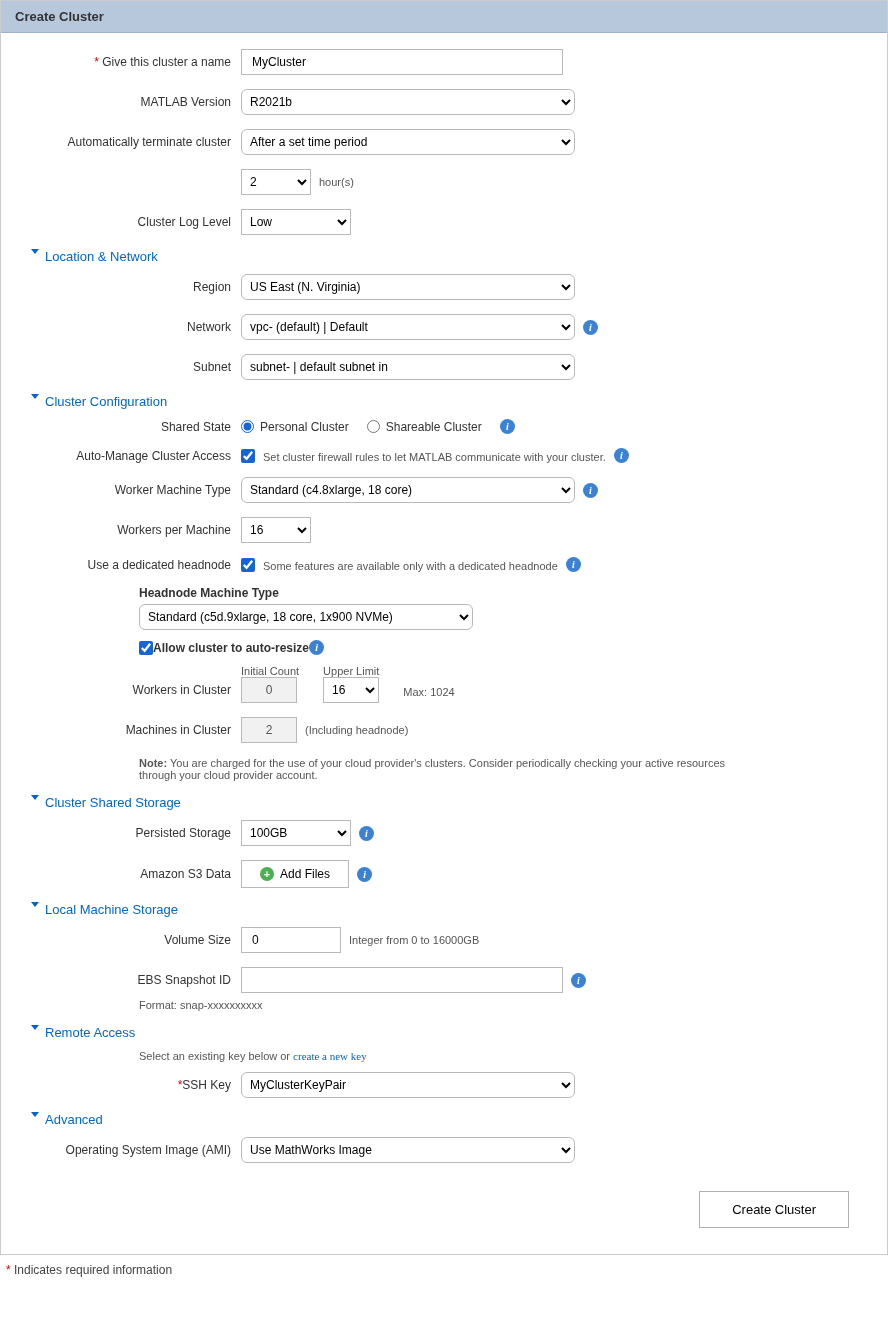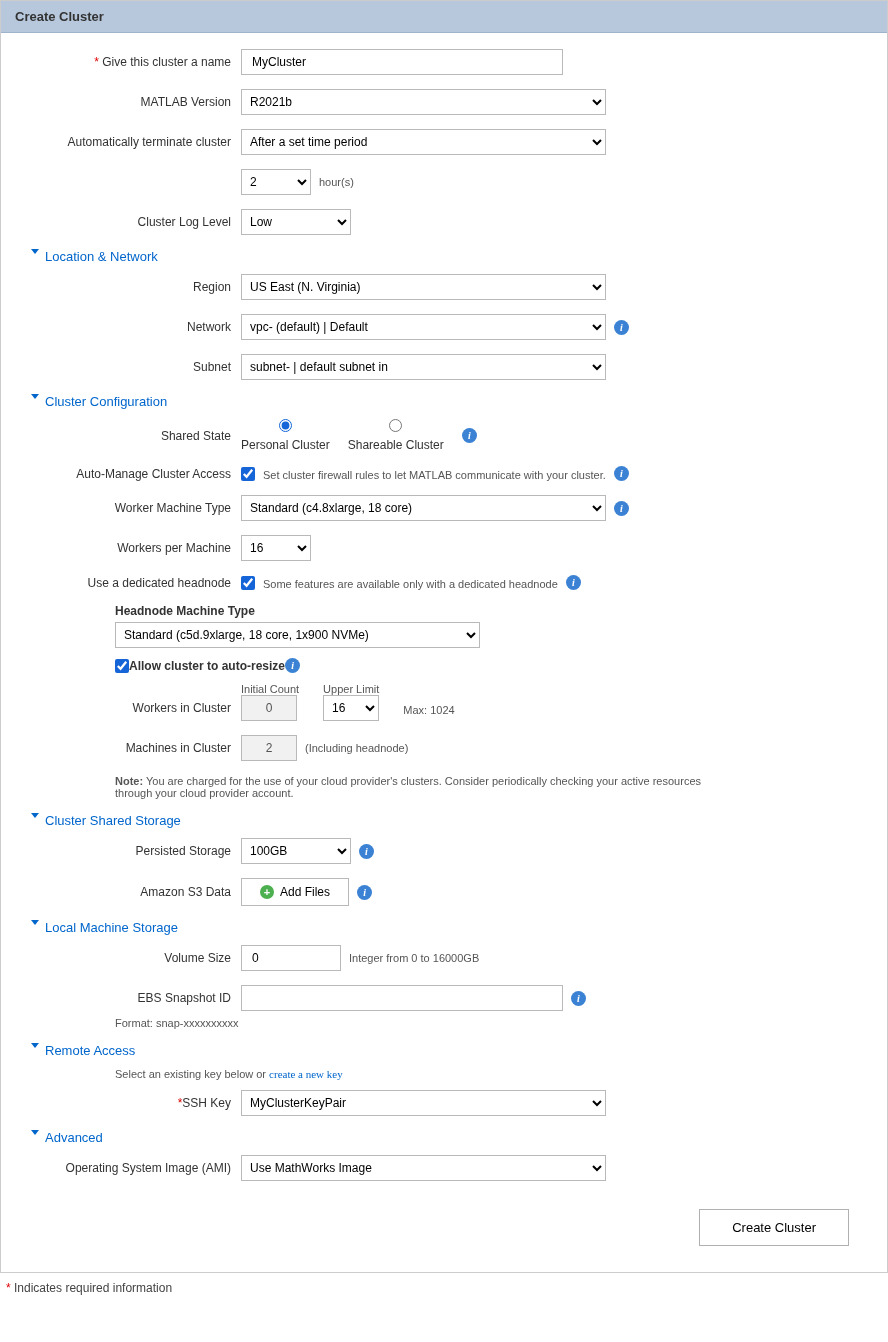--- a/index.html
+++ b/index.html
@@ -8,41 +8,41 @@
 .header { background: #b7c8dc; padding: 8px 14px; font-weight: bold; font-size: 13px; color: #333; border-bottom: 1px solid #9fb3cc; }
 .form-area { padding: 16px 20px 8px 20px; }
 .row { display: flex; align-items: center; margin-bottom: 14px; }
 .row-top { align-items: flex-start; }
 .lbl { width: 220px; text-align: right; padding-right: 10px; font-size: 12px; }
 .req { color: #d00; }
 .val { flex: 1; display: flex; align-items: center; gap: 8px; }
 input[type=text], input[type=number] { border: 1px solid #b9b9b9; padding: 4px 10px; font-size: 12px; height: 26px; }
 .txt-wide { width: 322px; }
 select { border: 1px solid #b9b9b9; padding: 3px 4px; font-size: 12px; height: 26px; background: #fff; }
-.sel-wide { width: 365px; }
+.sel-wide { width: 334px; border-radius: 6px; }
 .sel-med { width: 110px; }
 .sel-sm { width: 70px; }
 .section-hdr { display: flex; align-items: flex-start; color: #0066cc; font-size: 13px; margin: 14px 0 10px 10px; cursor: pointer; }
 .caret { display: inline-block; width: 0; height: 0; border-left: 4px solid transparent; border-right: 4px solid transparent; border-top: 5px solid #0066cc; margin-right: 6px; }
 .sub-lbl { font-size: 12px; font-weight: bold; margin-bottom: 4px; }
 .note { font-size: 11px; color: #555; }
-.indent-val { margin-left: 94px; margin-bottom: 10px; }
+.indent-val { margin-left: 118px; margin-bottom: 10px; }
 .info-icon { display: inline-flex; align-items: center; justify-content: center; width: 15px; height: 15px; border-radius: 50%; background: #3b82d4; color: #fff; font-family: Georgia, serif; font-style: italic; font-size: 10px; font-weight: bold; cursor: pointer; }
 .chk-line { display: flex; align-items: flex-end; }
 input[type=checkbox] { width: 14px; height: 14px; accent-color: #1565d8; }
 input[type=radio] { accent-color: #1565d8; }
 .btn { border: 1px solid #b9b9b9; background: #fff; padding: 6px 18px; font-size: 12px; cursor: pointer; display: inline-flex; align-items: center; gap: 6px; }
 .plus-icon { display: inline-flex; align-items: center; justify-content: center; width: 14px; height: 14px; border-radius: 50%; background: #4caf50; color: #fff; font-weight: bold; font-size: 11px; }
 .create-row { display: flex; justify-content: flex-end; padding: 14px 18px 18px 0; }
 .create-btn { border: 1px solid #b0b0b0; background: #fff; padding: 10px 32px; font-size: 13px; cursor: pointer; }
 .footnote { padding: 8px 0 0 6px; font-size: 12px; color: #444; }
 .link { color: #0066cc; cursor: pointer; font-family: Liberation Serif, serif; }
 .small-col { display: flex; flex-direction: column; }
 .radio-grp { display: flex; align-items: center; gap: 18px; }
-.radio-item { display: flex; align-items: center; gap: 6px; flex-direction: column; }
+.radio-item { display: flex; align-items: center; gap: 6px; }
 .disabled-input { background: #f1f1f1; text-align: center; width: 56px; }
 .txt-med { width: 100px; }
 </style>
 </head>
 <body>
 
 <div class="outer">
   <div class="header">Create Cluster</div>
 
   <div class="form-area">

